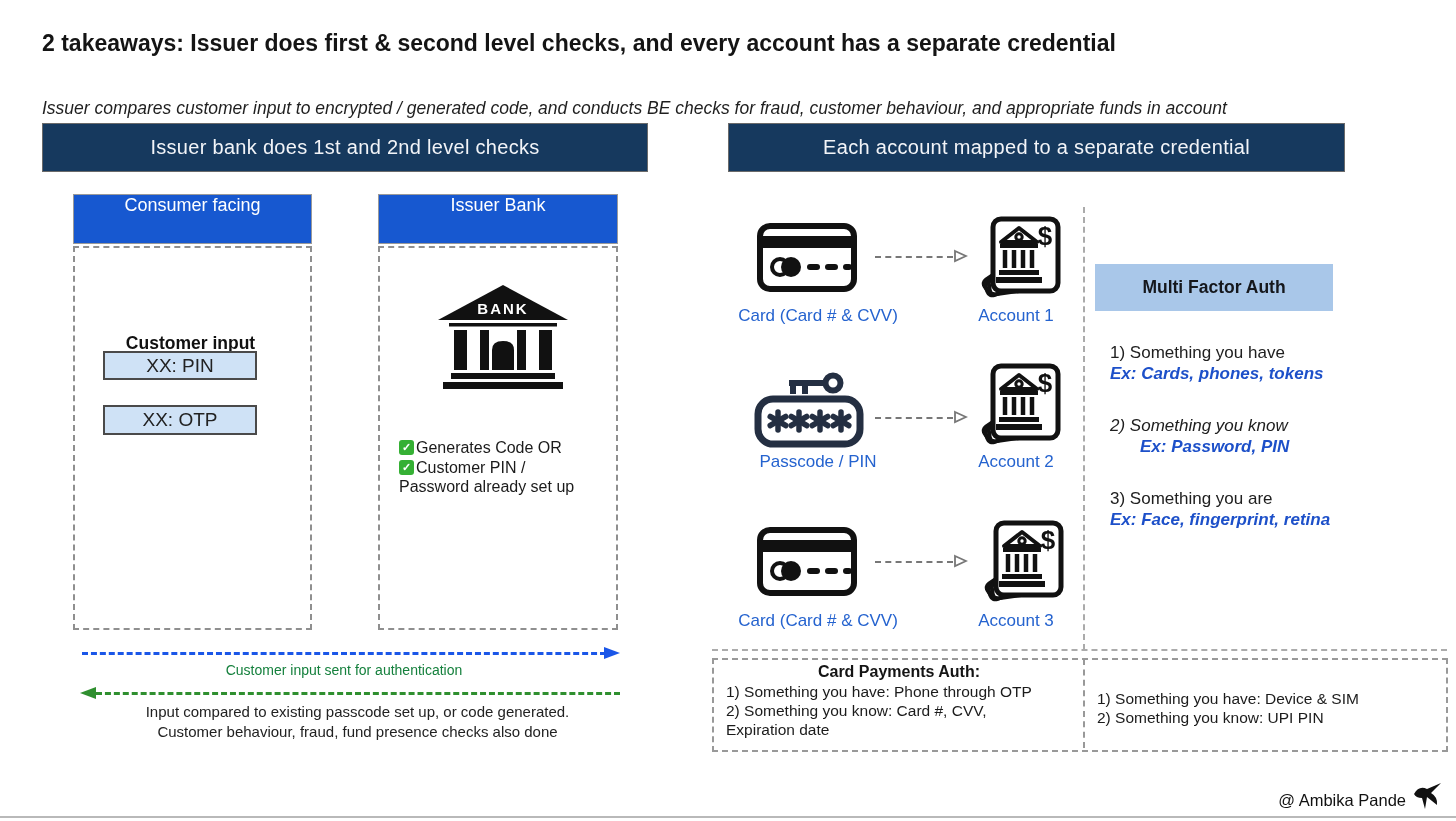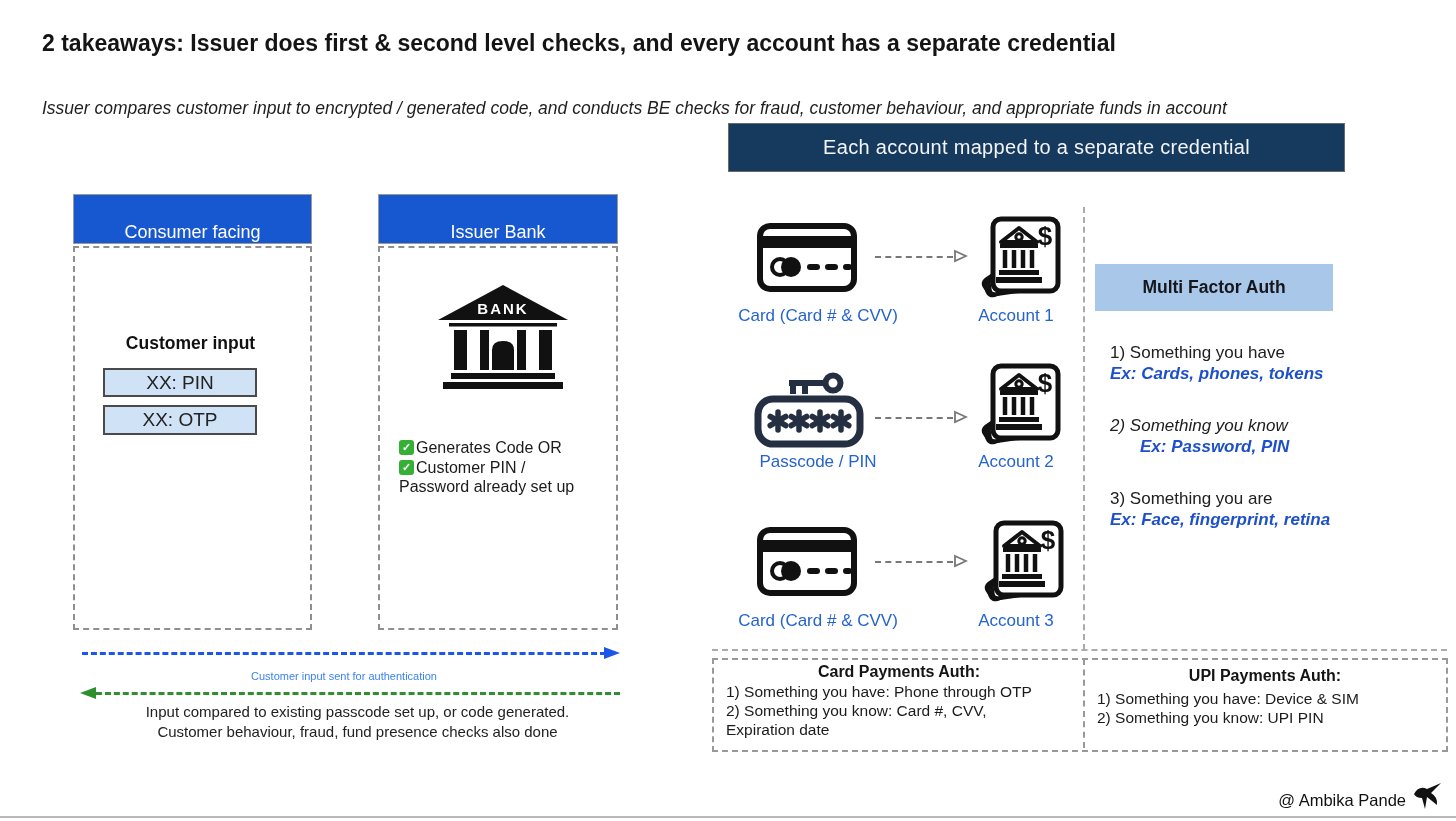--- a/index.html
+++ b/index.html
@@ -12,46 +12,46 @@
   .page-subtitle{left:42px;top:60px;width:1414px;font-size:17.5px;font-style:italic;color:#1f1f1f;
                  white-space:nowrap;overflow:hidden;margin-top:38px;}
 
   
   .navy{background:#16395E;border:1px solid #6a6a6a;color:#f2f4f8;display:flex;align-items:center;
         justify-content:center;font-size:20px;letter-spacing:.3px;}
   .l-header{left:42px;top:123px;width:604px;height:47px;}
   .r-header{left:728px;top:123px;width:615px;height:47px;}
 
   
-  .bluebox{background:#1758D0;border:1px solid #9a9a9a;color:#fff;display:flex;align-items:flex-end;
+  .bluebox{background:#1758D0;border:1px solid #9a9a9a;color:#fff;display:flex;align-items:flex-start;
            justify-content:center;font-size:18px;}
   .consumer-header{left:73px;top:194px;width:237px;height:48px;}
   .issuer-header{left:378px;top:194px;width:238px;height:48px;}
 
   .dashedbox{border:2px dashed #8f8f8f;background:transparent;}
   .consumer-box{left:73px;top:246px;width:235px;height:380px;}
   .issuer-box{left:378px;top:246px;width:236px;height:380px;}
 
   .customer-input-title{left:83px;top:333px;width:215px;text-align:center;font-weight:bold;font-size:17.5px;color:#111;}
   .inputbox{background:#CFE2F6;border:2px solid #4a4a4a;display:flex;align-items:center;justify-content:center;
             font-size:19px;color:#222;}
-  .input-pin{left:103px;top:368px;width:150px;height:25px;text-align:right;}
+  .input-pin{left:103px;top:351px;width:150px;height:25px;text-align:right;}
   .input-otp{left:103px;top:405px;width:150px;height:26px;}
 
   .bank-svg{left:436px;top:284px;}
   .checklist{left:399px;top:438px;width:212px;font-size:16px;line-height:19.5px;color:#1b1b1b;}
   .check-line{display:flex;align-items:center;gap:2px;}
   .check-icon{width:15px;height:15px;border-radius:3px;background:#35B034;color:#fff;font-size:11px;
               font-weight:bold;display:inline-flex;align-items:center;justify-content:center;flex:0 0 15px;}
 
   
   .arrow-blue-line{left:82px;top:652px;width:524px;height:0;border-top:3px dashed #1A56E8;}
   .arrow-blue-head{left:604px;top:647px;width:0;height:0;border-top:6px solid transparent;
                    border-bottom:6px solid transparent;border-left:16px solid #1A56E8;}
-  .arrow-blue-label{left:82px;top:662px;width:524px;text-align:center;font-size:11px;color:#3b82f6;margin-top:8px;}
+  .arrow-blue-label{left:82px;top:662px;width:524px;text-align:center;font-size:14px;color:#15803d;}
   .arrow-green-line{left:96px;top:692px;width:524px;height:0;border-top:3px dashed #2F8F2F;}
   .arrow-green-head{left:80px;top:687px;width:0;height:0;border-top:6px solid transparent;
                     border-bottom:6px solid transparent;border-right:16px solid #2F8F2F;}
   .arrow-green-label{left:95px;top:702px;width:525px;text-align:center;font-size:15px;line-height:19.5px;color:#222;}
 
   
   .conn{height:0;border-top:2px dashed #777;}
   .cred-label,.acct-label{font-size:17px;color:#2563CF;text-align:center;}
   .v-divider{left:1083px;top:207px;width:0;height:443px;border-left:2px dashed #ababab;}
 
@@ -79,20 +79,23 @@
   .bottom-line{left:0;top:816px;width:1456px;height:2px;background:#b9b9b9;}
 </style>
 </head>
 <body>
 
 <div id="stage">
 
   <div class="abs page-title">2 takeaways: Issuer does first &amp; second level checks, and every account has a separate credential</div>
   <div class="abs page-subtitle">Issuer compares customer input to encrypted / generated code, and conducts BE checks for fraud, customer behaviour, and appropriate funds in account</div>
 
+  <div class="abs navy l-header">
+    <span>Issuer bank does 1st and 2nd level checks</span>
+  </div>
 
   <div class="abs bluebox consumer-header">
     <span>Consumer facing</span>
   </div>
   <div class="abs dashedbox consumer-box"></div>
 
   <div class="abs customer-input-title">Customer input</div>
   <div class="abs inputbox input-pin">XX: PIN</div>
   <div class="abs inputbox input-otp">XX: OTP</div>
 
@@ -284,21 +287,20 @@
 
   <div class="abs h-divider"></div>
   <div class="abs auth-outer"></div>
   <div class="abs auth-divider"></div>
 
   <div class="abs auth-title card-auth-title">Card Payments Auth:</div>
   <div class="abs auth-line ca1">1) Something you have: Phone through OTP</div>
   <div class="abs auth-line ca2">2) Something you know: Card #, CVV,</div>
   <div class="abs auth-line ca3">Expiration date</div>
 
-  <div class="abs auth-title upi-auth-title">UPI Payments Auth:</div>
   <div class="abs auth-line ua1">1) Something you have: Device &amp; SIM</div>
   <div class="abs auth-line ua2">2) Something you know: UPI PIN</div>
 
   <div class="abs credit">@ Ambika Pande</div>
   <svg class="abs bird-svg" width="32" height="30" viewBox="0 0 32 30">
     <path d="M2,12 Q7,3 15,7 L29,1 L19,11 Q26,15 25,23 L15,15 L13,27 L10,16 Q4,16 2,12 Z" fill="#111"></path>
   </svg>
   <div class="abs bottom-line"></div>
 
 </div>

